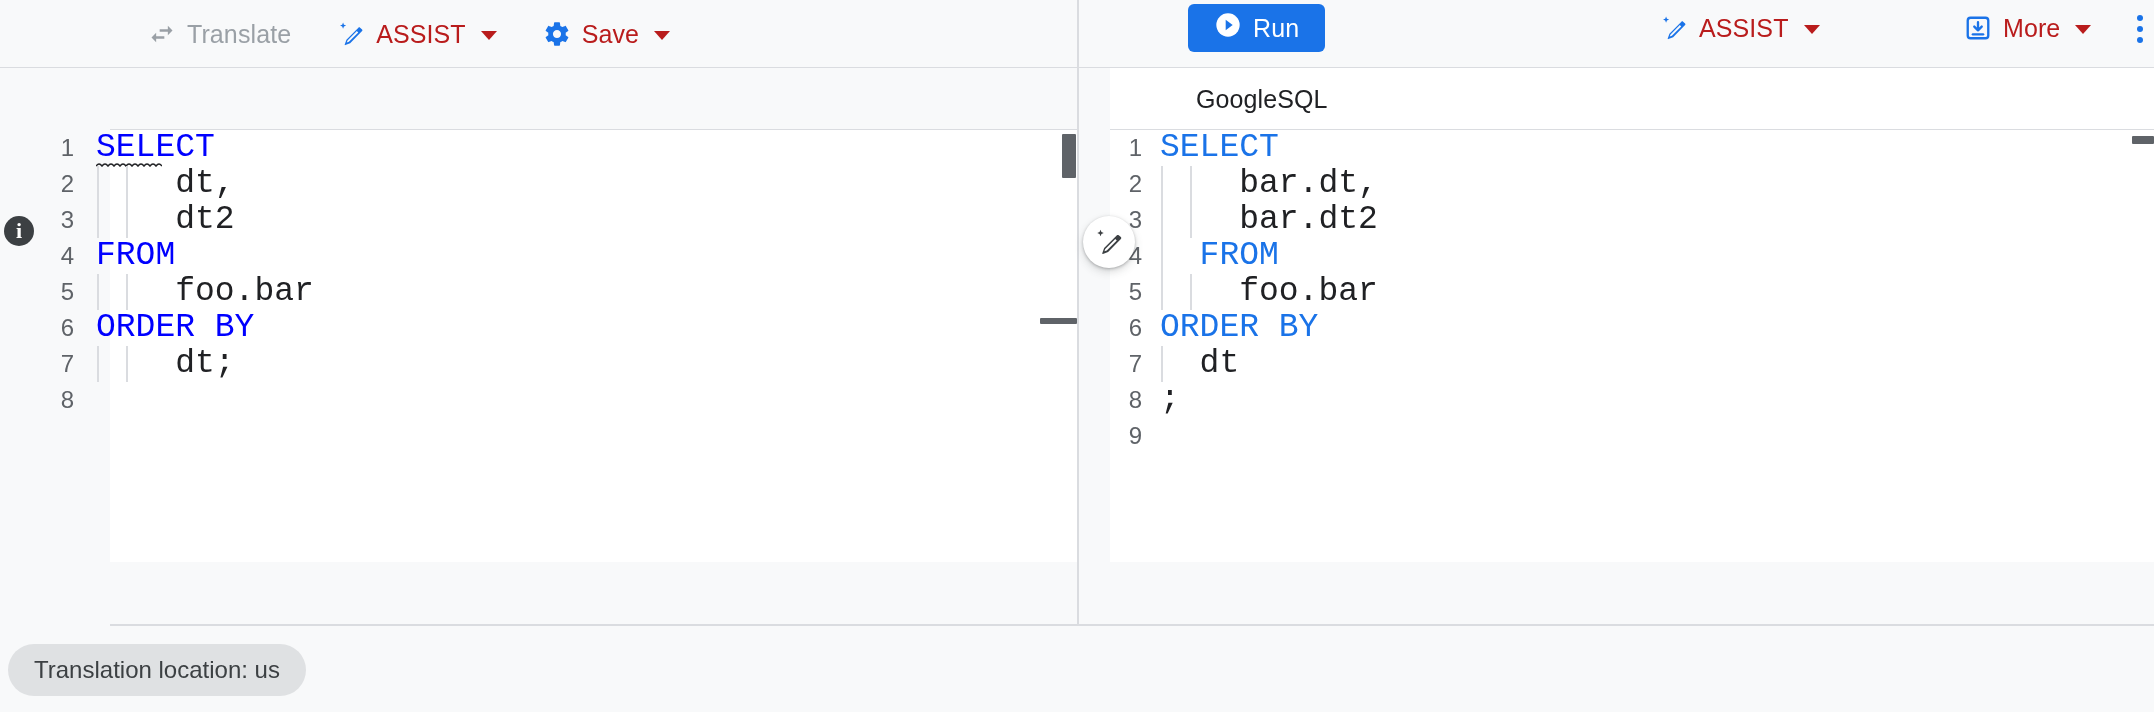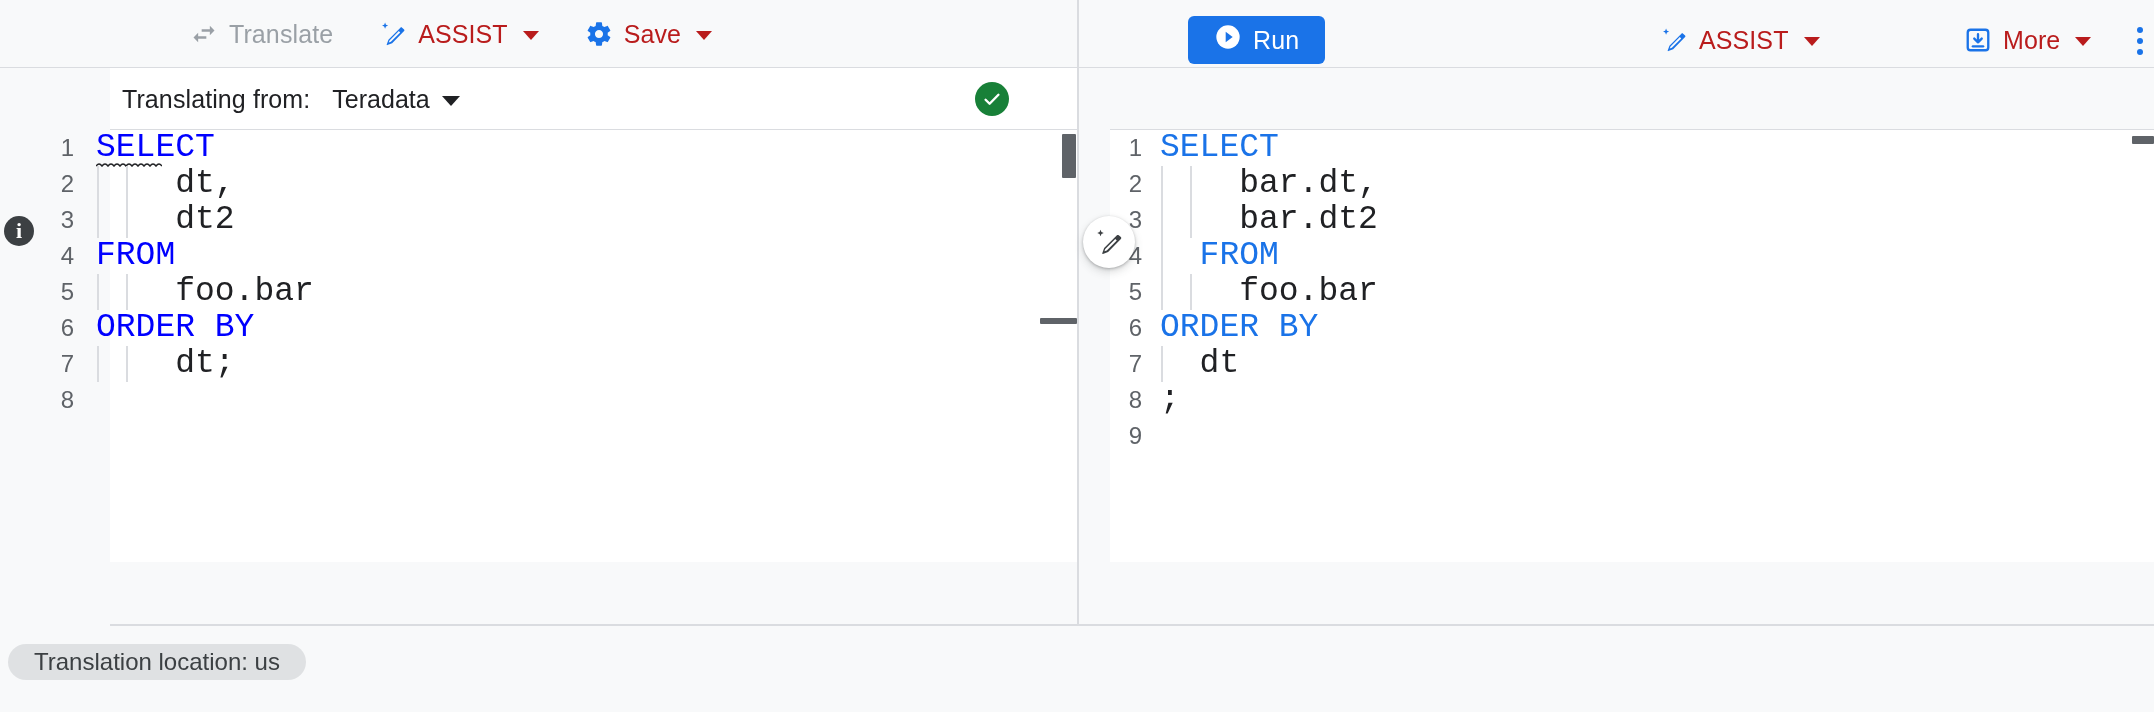--- a/index.html
+++ b/index.html
@@ -34,25 +34,24 @@
     position: absolute;
     left: 0; top: 0;
     width: 1078px;
     height: 68px;
     display: flex;
     align-items: center;
     justify-content: flex-start;
     padding-left: 140px;
     box-sizing: border-box;
     gap: 30px;
-    margin-left: 42px;
   }
   .toolbar-right {
     position: absolute;
-    left: 1078px; top: 16px;
+    left: 1078px; top: 4px;
     width: 1076px;
     height: 48px;
     display: flex;
     align-items: center;
     box-sizing: border-box;
   }
   .toolbar-divider-v {
     position: absolute;
     left: 1077px;
     top: 0;
@@ -348,21 +347,21 @@
     position: absolute;
     left: 110px; top: 0;
     width: 2044px;
     height: 1.5px;
     background: #dadce0;
   }
   .loc-pill {
     position: absolute;
     left: 8px;
     top: 20px;
-    height: 36px;
+    height: 52px;
     display: flex;
     align-items: center;
     padding: 0 26px;
     border-radius: 26px;
     background: #dfe1e3;
     color: #3c4043;
     font-size: 24px;
     white-space: nowrap;
   }
 </style>
@@ -462,36 +461,25 @@
   </div>
 
   <div class="panes">
 
     <div class="pane pane-left"></div>
     <div class="pane pane-right"></div>
 
     <div class="gutter-bg gutter-left"></div>
     <div class="gutter-bg gutter-right"></div>
 
-    <div class="pane-header left">
-      <span class="ph-label">Translating from:</span>
-      <span class="ph-select">
-        <span>Teradata</span>
-        <span class="caret"></span>
-      </span>
-      <span class="ph-status">
-        <span class="check-badge">
-          <svg width="22" height="22" viewBox="0 0 24 24" fill="none" stroke="#ffffff" stroke-width="2.6" stroke-linecap="round" stroke-linejoin="round">
-            <path d="M5 12.8l4.4 4.4L19 7.4"></path>
-          </svg>
-        </span>
-      </span>
+    <div class="pane-header-rule phr-left"></div>
+
+    <div class="pane-header right">
+      <span class="ph-label">GoogleSQL</span>
     </div>
-    <div class="pane-header-rule phr-left"></div>
-
     <div class="pane-header-rule phr-right"></div>
 
     <div class="editor editor-left"></div>
     <div class="editor editor-right"></div>
 
     <div class="code-area code-left" id="left-code">
         <div class="code-line"><span class="ln">1</span><span class="code-text"><span class="kw-left">SELECT</span><svg class="squiggle-svg" width="66" height="7" viewBox="0 0 66 7" style="left: 0px;">
               <path d="M0 5 q 3 -4 6 0 q 3 -4 6 0 q 3 -4 6 0 q 3 -4 6 0 q 3 -4 6 0 q 3 -4 6 0 q 3 -4 6 0 q 3 -4 6 0 q 3 -4 6 0 q 3 -4 6 0 q 3 -4 6 0" stroke="#202124" stroke-width="1.4" fill="none"></path>
             </svg></span></div>
         <div class="code-line"><span class="ln">2</span><span class="code-text"><span class="iguide" style="left: 1px;"></span><span class="iguide" style="left: 30px;"></span><span>    dt,</span></span></div>

